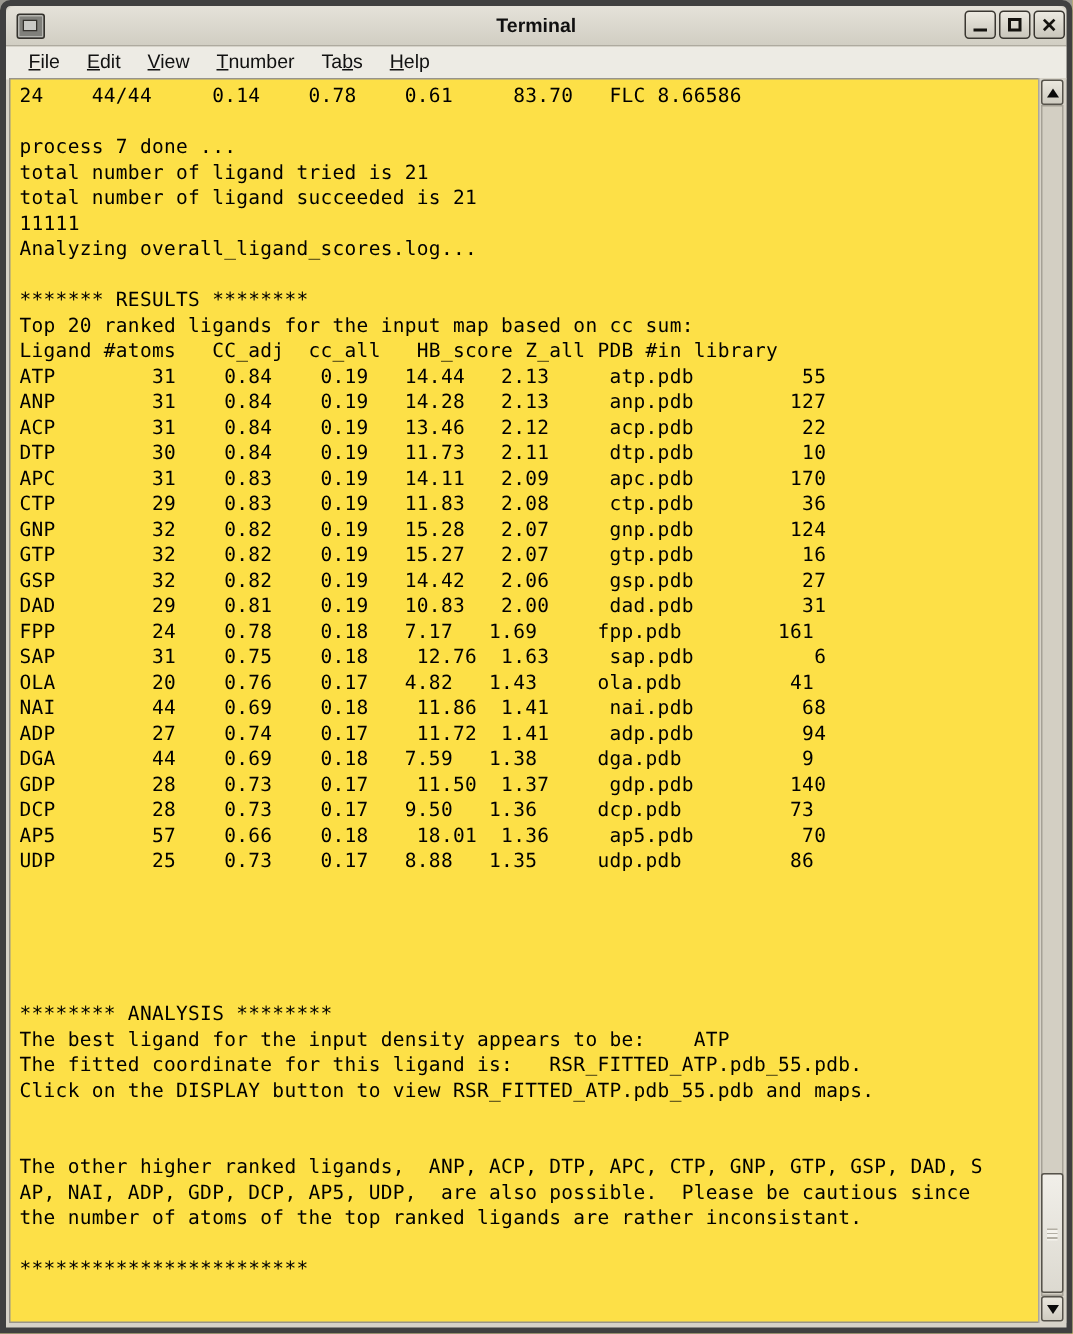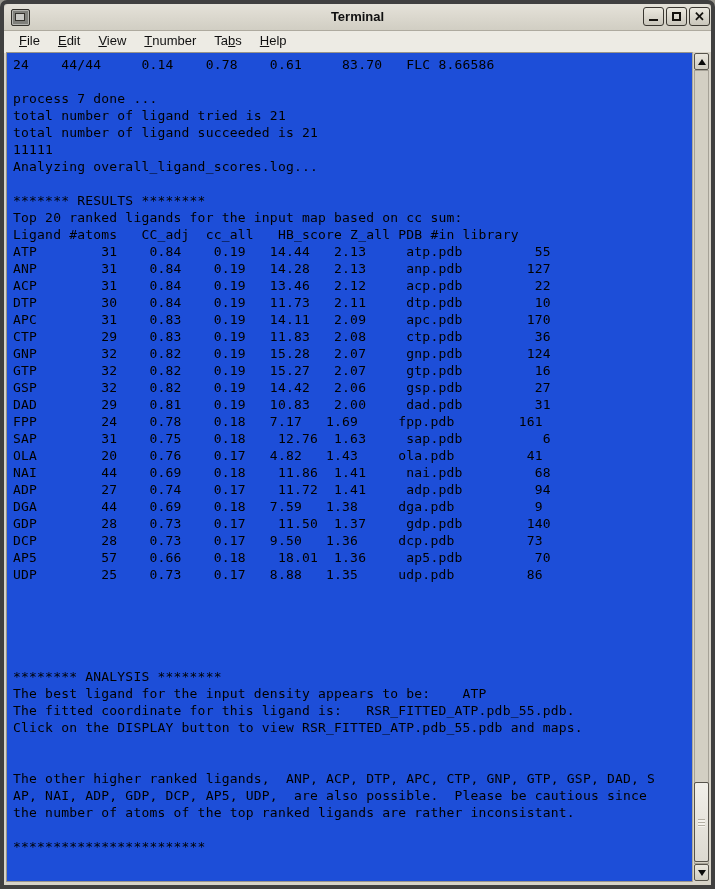--- a/index.html
+++ b/index.html
@@ -27,21 +27,21 @@
                  font-weight:bold; font-size:13px; color:#15130f; }
 
   
   .menubar { height:22px; background:#edebe4; display:flex; 
              padding-left:6px; font-size:13px; color:#111; }
   .menu-item { padding:2px 9px; white-space:nowrap; }
   .menu-item .mnemonic { text-decoration:underline; }
 
   
   .main { position:absolute; top:48px; left:0; right:0; bottom:3px; display:flex; }
-  .term-viewport { flex:1; background:#1d4ed8; border:1px solid #98948a; border-right:none;
+  .term-viewport { flex:1; background:#fde047; border:1px solid #98948a; border-right:none;
                    margin-left:2px; overflow:hidden; }
   .term-text { margin:0; padding:3px 0 0 6px; white-space:pre; color:#000;
                font-family:"DejaVu Sans Mono",monospace; font-size:13px; line-height:17px;
                letter-spacing:0.2px; }
 
   
   .scrollbar { width:18px; position:relative; background:#d7d3c8; border-left:1px solid #aba79c; }
   .sb-btn { position:absolute; left:1px; width:15px; height:17px; box-sizing:border-box;
             background:linear-gradient(#eae7de,#cfccc1); border:1px solid #56534b; border-radius:2px;
             display:flex; align-items:center; justify-content:center; }

